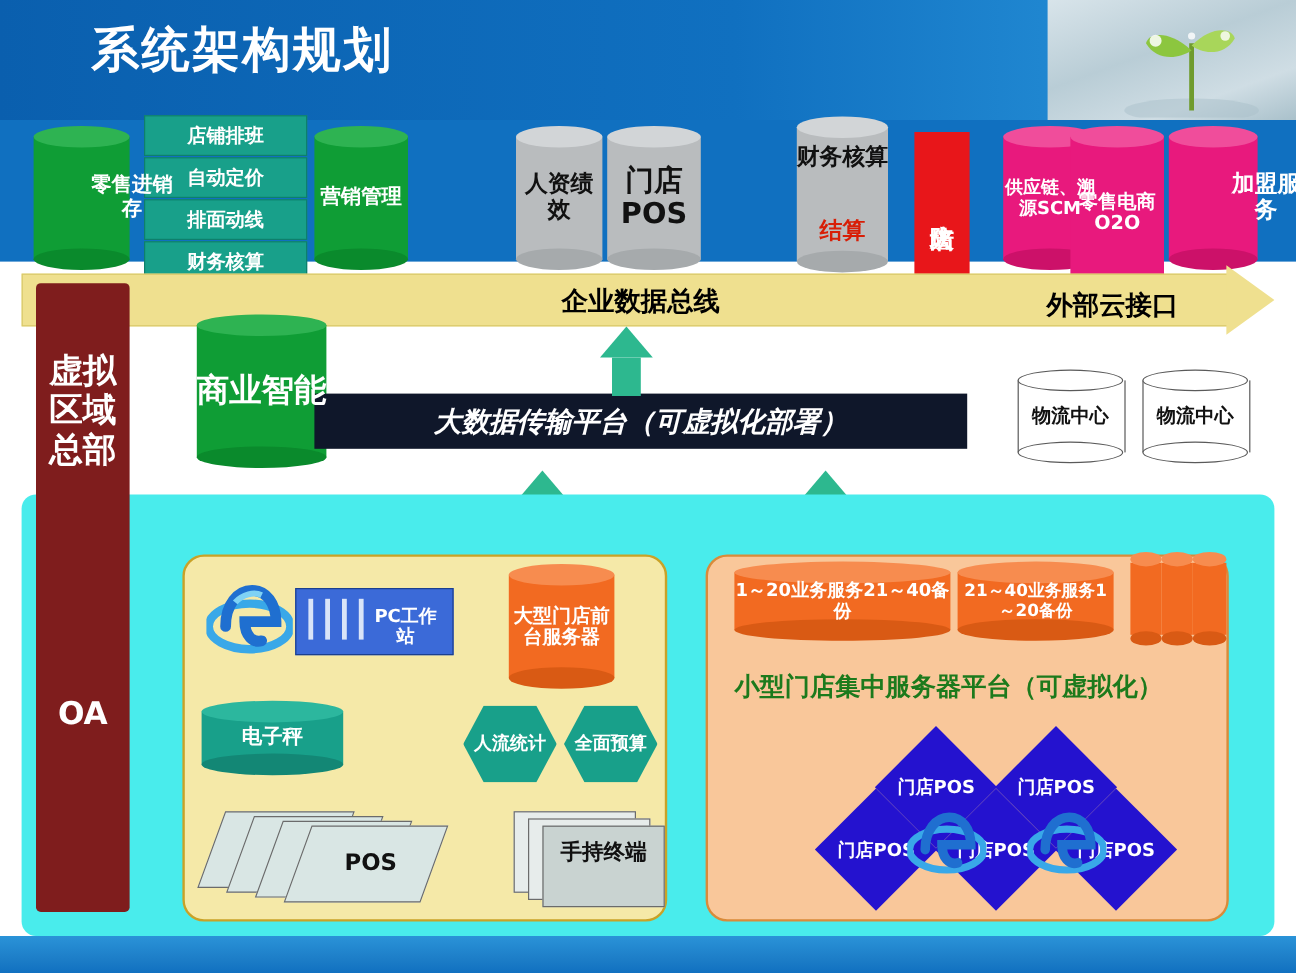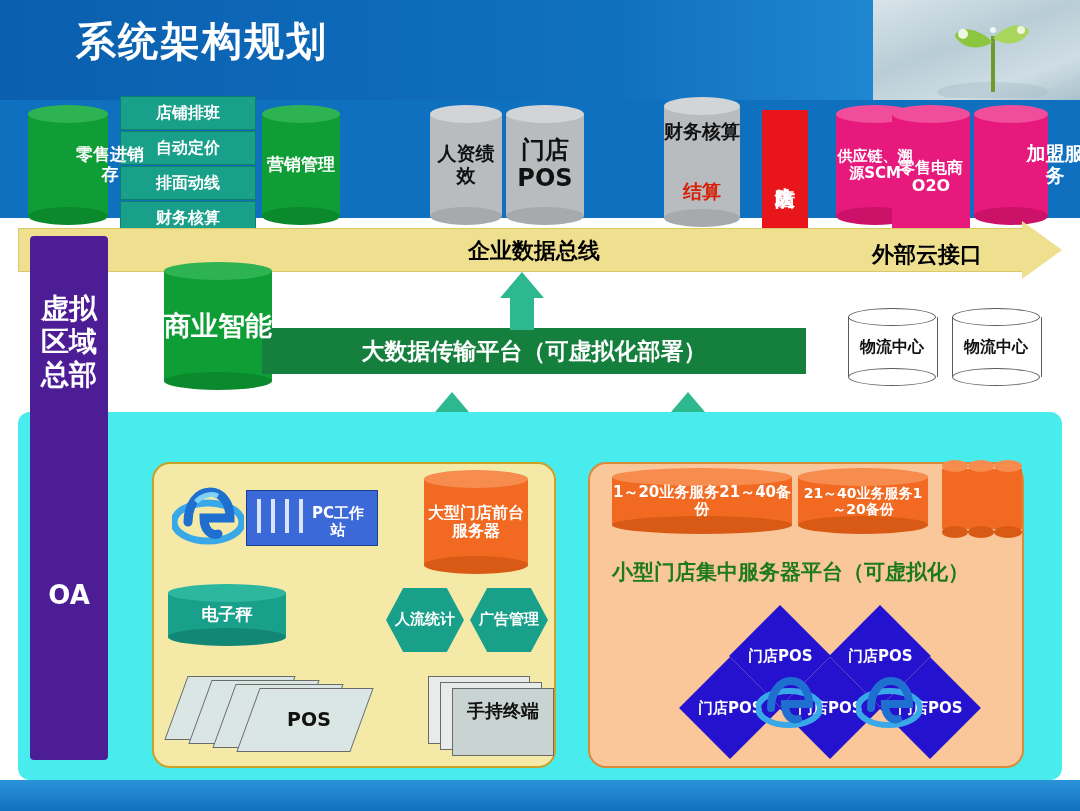--- a/index.html
+++ b/index.html
@@ -53,37 +53,37 @@
   .firewall{position:absolute;background:#e8161a;color:#fff;font-weight:bold;display:flex;
     align-items:center;justify-content:center;text-align:center;font-size:20px;line-height:1.15;}
 
   
   .bus{position:absolute;left:18px;top:228px;width:1044px;height:44px;}
   .bus .bar{position:absolute;left:0;top:0;width:1010px;height:44px;background:#efe08f;border:1px solid #d9c96a;box-sizing:border-box;}
   .bus .head{position:absolute;left:1004px;top:-7px;width:0;height:0;border-top:29px solid transparent;border-bottom:29px solid transparent;border-left:40px solid #efe08f;}
   .bus-label{position:absolute;font-size:22px;font-weight:bold;color:#000;}
 
   
-  .platform{position:absolute;left:262px;top:328px;width:544px;height:46px;background:#15803d;}
+  .platform{position:absolute;left:262px;top:328px;width:544px;height:46px;background:#0f172a;font-style:italic;}
   .platform .txt{width:100%;height:100%;display:flex;align-items:center;justify-content:center;
     color:#fff;font-size:23px;font-weight:bold;}
 
   
   .uparrow{position:absolute;}
   .uparrow .shaft{position:absolute;left:50%;transform:translateX(-50%);background:#2db88f;}
   .uparrow .tip{position:absolute;left:50%;transform:translateX(-50%);width:0;height:0;
     border-left:22px solid transparent;border-right:22px solid transparent;border-bottom:26px solid #2db88f;}
 
   
   .cyanpanel{position:absolute;left:18px;top:412px;width:1044px;height:368px;background:#49ecec;border-radius:12px;}
   .yellowpanel{position:absolute;left:152px;top:462px;width:400px;height:302px;background:#f5e9a8;border:2px solid #c9a227;border-radius:18px;}
   .orangepanel{position:absolute;left:588px;top:462px;width:432px;height:302px;background:#f9c79a;border:2px solid #d98b3a;border-radius:18px;}
 
   
-  .oacol{position:absolute;left:30px;top:236px;width:78px;height:524px;background:#4c1d95;border-radius:4px;}
+  .oacol{position:absolute;left:30px;top:236px;width:78px;height:524px;background:#7f1d1d;border-radius:4px;}
   .oacol .v{position:absolute;left:0;top:56px;width:100%;color:#fff;font-weight:bold;font-size:28px;text-align:center;line-height:1.18;}
   .oacol .oa{position:absolute;left:0;bottom:150px;width:100%;color:#fff;font-weight:bold;font-size:26px;text-align:center;}
 
   
   .hex{position:absolute;background:#18a08a;color:#fff;font-weight:bold;font-size:15px;
     display:flex;align-items:center;justify-content:center;text-align:center;line-height:1.15;
     clip-path:polygon(22% 0,78% 0,100% 50%,78% 100%,22% 100%,0 50%);}
 
   
   .para{position:absolute;background:#d9e6e4;border:1px solid #6b6b6b;
@@ -259,39 +259,39 @@
     <path d="M24 20 C30 13 40 11 46 14" fill="none" stroke="#7fd2f5" stroke-width="5"></path>
   </svg>
   <div class="pcbox" style="left:246px;top:490px;width:130px;height:54px;">
     <div class="pcslot" style="left:10px;"></div>
     <div class="pcslot" style="left:24px;"></div>
     <div class="pcslot" style="left:38px;"></div>
     <div class="pcslot" style="left:52px;"></div>
     <div class="t" style="width:66px;">PC工作站</div>
   </div>
 
-  <div class="cyl orange" style="left:424px;top:470px;width:88px;height:104px;padding-left:16px;">
+  <div class="cyl orange" style="left:424px;top:470px;width:88px;height:104px;">
     <div class="body"></div>
     <div class="top"></div>
     <div class="bot"></div>
     <div class="lbl" style="font-size:16px;">大型门店前台服务器</div>
   </div>
 
   <div class="cyl teal" style="left:168px;top:584px;width:118px;height:62px;">
     <div class="body"></div>
     <div class="top"></div>
     <div class="bot"></div>
     <div class="lbl" style="font-size:17px;">电子秤</div>
   </div>
 
   <div class="hex" style="left:386px;top:588px;width:78px;height:64px;">
     <span>人流统计</span>
   </div>
   <div class="hex" style="left:470px;top:588px;width:78px;height:64px;">
-    <span>广告管理</span>
+    <span>全面预算</span>
   </div>
 
   <div class="para" style="left:176px;top:676px;width:106px;height:62px;"></div>
   <div class="para" style="left:200px;top:680px;width:106px;height:62px;"></div>
   <div class="para" style="left:224px;top:684px;width:106px;height:62px;"></div>
   <div class="para" style="left:248px;top:688px;width:112px;height:62px;"></div>
   <div class="para-label" style="left:264px;top:708px;width:90px;">POS</div>
 
   <div class="sheet" style="left:428px;top:676px;width:100px;height:66px;"></div>
   <div class="sheet" style="left:440px;top:682px;width:100px;height:66px;"></div>

